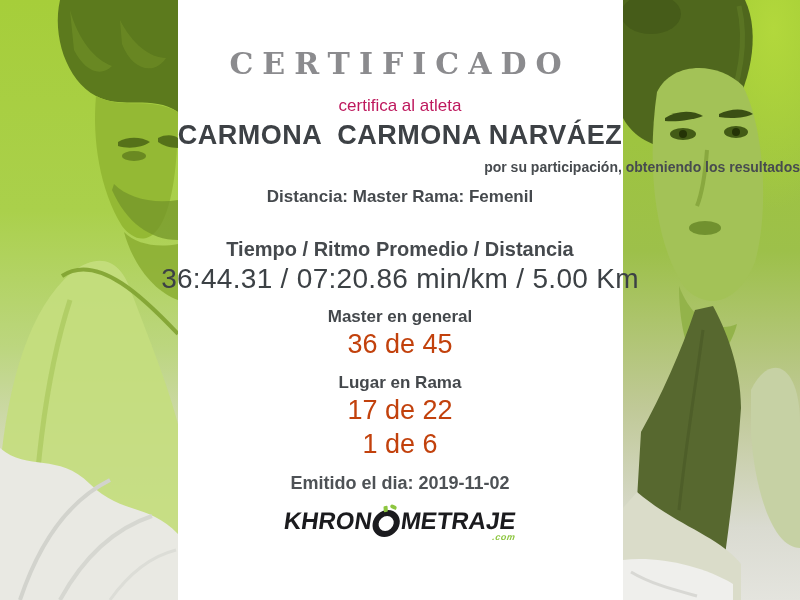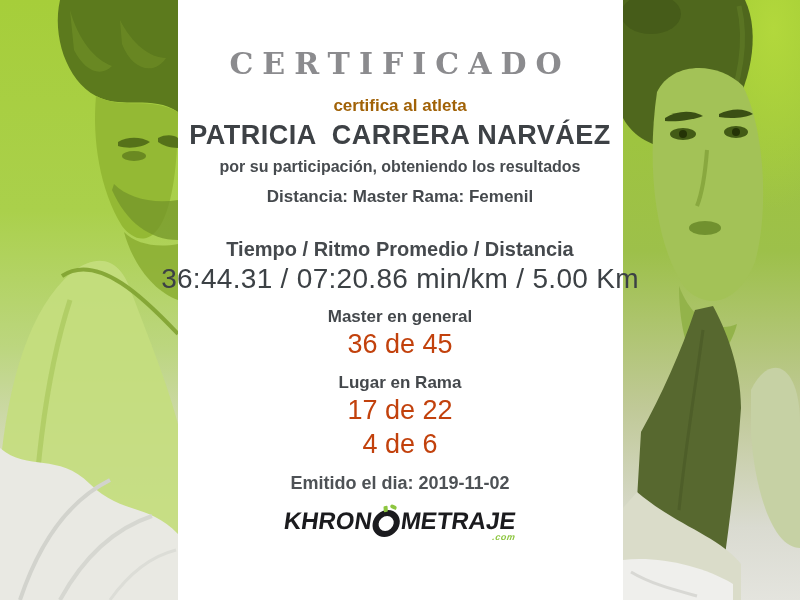--- a/index.html
+++ b/index.html
@@ -18,26 +18,26 @@
   .title{
     margin-top:46px;
     font-family:"DejaVu Serif","Liberation Serif",serif;
     font-weight:bold;font-size:30px;line-height:36px;
     letter-spacing:9px;color:#8b8b8e;
   }
   .event{
     margin-top:7px;font-size:18px;line-height:22px;font-weight:bold;
     letter-spacing:0.4px;color:#525255;
   }
-  .intro{margin-top:13px;font-size:17px;line-height:21px;font-weight:700;color:#a16207;}
+  .intro{margin-top:13px;font-size:17px;line-height:21px;font-weight:400;color:#be185d;}
   .athlete{
     margin-top:3px;font-size:27px;line-height:32px;font-weight:600;
     color:#3d4145;white-space:pre;letter-spacing:0.5px;
   }
-  .participation{margin-top:5px;font-size:16px;line-height:22px;font-weight:600;color:#474b4f;}
+  .participation{margin-top:5px;font-size:14px;line-height:22px;font-weight:600;color:#474b4f;text-align:right;}
   .category{margin-top:8px;font-size:17px;line-height:21px;font-weight:600;color:#45494d;}
   .results-header{margin-top:32px;font-size:20px;line-height:20px;font-weight:700;color:#45494d;}
   .results-values{margin-top:3px;font-size:28px;line-height:33px;font-weight:500;color:#3c4145;letter-spacing:0.3px;}
   .place-label{margin-top:11px;font-size:17px;line-height:21px;font-weight:600;color:#44484c;}
   .place-value{margin-top:1px;font-size:27px;line-height:33px;font-weight:500;color:#c2410c;}
   .issued{margin-top:14px;font-size:18px;line-height:16px;font-weight:600;color:#4e5256;}
   
   .logo{
     margin-top:16px;display:inline-flex;align-items:center;justify-content:center;
     transform:skewX(-8deg);position:relative;
@@ -152,33 +152,33 @@
       <path d="M14,492 C54,526 96,536 118,564 L118,600 L0,600 L0,508 Z" fill="#dadcc9"></path>
 
       <path d="M0,560 C36,556 80,566 110,584 L110,600 L0,600 Z" fill="#efefec"></path>
       <path d="M8,572 C28,584 52,590 74,596" stroke="#d8d8d4" stroke-width="3" fill="none"></path>
     </svg>
   </div>
 
   <div class="content">
     <div class="title">CERTIFICADO</div>
     <div class="intro">certifica al atleta</div>
-    <div class="athlete">PATRICIA  CARRERA NARVÁEZ</div>
+    <div class="athlete">CARMONA  CARMONA NARVÁEZ</div>
     <div class="participation">por su participación, obteniendo los resultados</div>
     <div class="category">Distancia: Master Rama: Femenil</div>
     <div class="results-header">Tiempo / Ritmo Promedio / Distancia</div>
     <div class="results-values">36:44.31 / 07:20.86 min/km / 5.00 Km</div>
 
     <div class="place-label">Master en general</div>
     <div class="place-value">36 de 45</div>
 
     <div class="place-label">Lugar en Rama</div>
     <div class="place-value">17 de 22</div>
 
-    <div class="place-value">4 de 6</div>
+    <div class="place-value">1 de 6</div>
 
     <div class="issued">Emitido el dia: 2019-11-02</div>
 
     <div>
       <div class="logo">
         <span class="logo-text">KHRON</span>
         <span class="logo-o">
           <span class="crown"></span>
           <span class="leaf"></span>
         </span>

